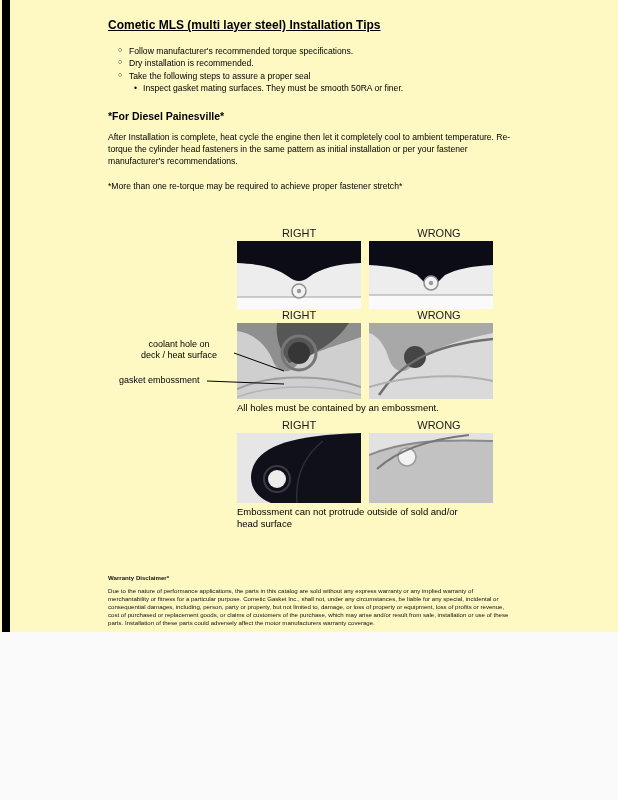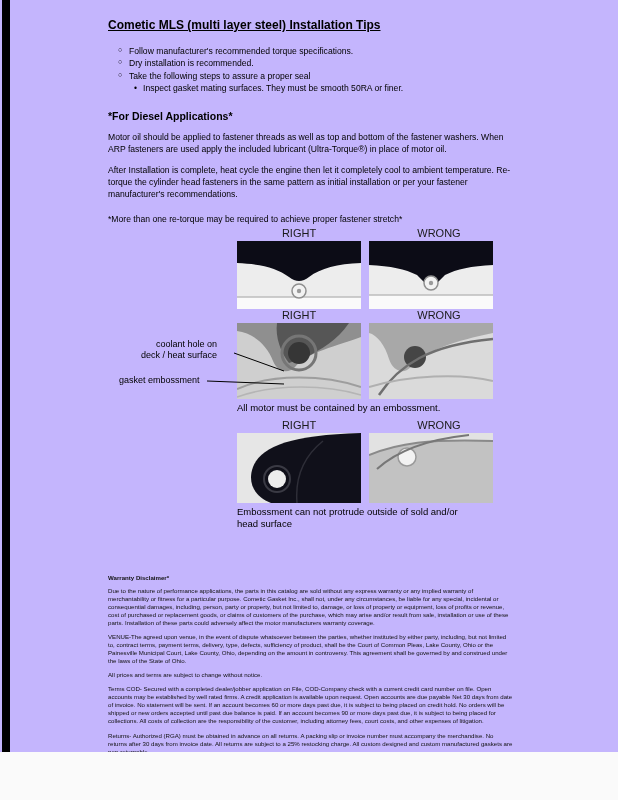--- a/index.html
+++ b/index.html
@@ -1,17 +1,17 @@
 <!DOCTYPE html>
 <html><head>
 <meta charset="utf-8">
 <style>
   html,body{margin:0;padding:0}
   body{width:618px;height:800px;background:#fafafa;font-family:"Liberation Sans",sans-serif;color:#000;-webkit-font-smoothing:antialiased}
-  .page{position:relative;width:618px;height:752px;background:#c4b5fd;overflow:hidden}
+  .page{position:relative;width:618px;height:632px;background:#fef9c3;overflow:hidden}
   .spine{position:absolute;left:2px;top:0;width:8px;height:100%;background:#000}
 
   .content{position:absolute;left:108px;top:18px;width:408px}
   .title{font-size:12px;font-weight:bold;text-decoration:underline;margin:0 0 13px 0}
   .tips{list-style:none;margin:12px;padding:0;font-size:8.6px;line-height:1.45}
   .tips li{position:relative;padding-left:9px}
   li.b-circle::before{content:"○";position:absolute;left:-2px;top:0;font-size:7px}
   li.b-dot{margin-left:14px}
   li.b-dot::before{content:"•";position:absolute;left:0}
   .diesel-heading{font-size:10.5px;font-weight:bold;margin:15px 0 0}
@@ -19,21 +19,21 @@
   .note{font-size:8.6px;margin:14px 0 0}
 
   .diagrams{position:absolute;left:237px;top:227px;width:256px}
   .dg-labels{display:grid;grid-template-columns:124px 124px;column-gap:16px;height:14px}
   .dg-label{text-align:center;font-size:11px;color:#1a1a1a}
   .dg-imgs{display:grid;grid-template-columns:124px 124px;column-gap:8px}
   .dg-imgs svg{display:block}
   .dg-caption{font-size:9.5px;margin:3px 0 5px;line-height:1.25}
   .cap3{width:238px}
 
-  .callout{position:absolute;font-size:9px;line-height:1.18;text-align:right;color:#000}
+  .callout{position:absolute;font-size:9px;line-height:1.18;text-align:center;color:#000}
   #callout-coolant{left:141px;top:339px}
   #callout-emboss{left:119px;top:375px}
   .leader-svg{position:absolute;left:204px;top:350px;width:92px;height:38px}
 
   .warranty{position:absolute;left:108px;top:574px;width:405px;font-size:6.1px;line-height:1.32;color:#111}
   .warranty h3{font-size:6.1px;margin:0 0 5px;font-weight:bold}
   .warranty p{margin:0 0 6px}
 
   .footer-code{position:absolute;left:388px;top:757px;font-size:10.5px;letter-spacing:.3px}
 </style>
@@ -46,22 +46,21 @@
   <div class="content">
     <h1 class="title">Cometic MLS (multi layer steel) Installation Tips</h1>
 
     <ul class="tips">
       <li class="b-circle">Follow manufacturer's recommended torque specifications.</li>
       <li class="b-circle">Dry installation is recommended.</li>
       <li class="b-circle">Take the following steps to assure a proper seal</li>
       <li class="b-dot">Inspect gasket mating surfaces.  They must be smooth 50RA or finer.</li>
     </ul>
 
-    <h2 class="diesel-heading">*For Diesel Applications*</h2>
-    <p class="para">Motor oil should be applied to fastener threads as well as top and bottom of the fastener washers. When ARP fasteners are used apply the included lubricant (Ultra-Torque®) in place of motor oil.</p>
+    <h2 class="diesel-heading">*For Diesel Painesville*</h2>
     <p class="para">After Installation is complete, heat cycle the engine then let it completely cool to ambient temperature. Re-torque the cylinder head fasteners in the same pattern as initial installation or per your fastener manufacturer's recommendations.</p>
     <p class="note">*More than one re-torque may be required to achieve proper fastener stretch*</p>
   </div>
 
   <div class="diagrams">
 
     <div class="dg-labels">
       <div class="dg-label">RIGHT</div>
       <div class="dg-label">WRONG</div>
     </div>
@@ -99,21 +98,21 @@
         <path d="M0,74 C40,60 90,62 124,72" fill="none" stroke="#b5b5b5" stroke-width="1.5"></path>
       </svg>
       <svg width="124" height="76" viewBox="0 0 124 76">
         <rect width="124" height="76" fill="#dadada"></rect>
         <path d="M0,0 H124 V10 C86,18 60,26 42,44 C34,52 24,48 20,36 C16,22 8,12 0,10 Z" fill="#a8a8a8"></path>
         <circle cx="46" cy="34" r="11" fill="#454545"></circle>
         <path d="M10,72 C30,42 60,22 124,16" fill="none" stroke="#6f6f6f" stroke-width="2.5"></path>
         <path d="M0,64 C40,52 92,50 124,58" fill="none" stroke="#b0b0b0" stroke-width="2"></path>
       </svg>
     </div>
-    <div class="dg-caption">All motor must be contained by an embossment.</div>
+    <div class="dg-caption">All holes must be contained by an embossment.</div>
 
     <div class="dg-labels">
       <div class="dg-label">RIGHT</div>
       <div class="dg-label">WRONG</div>
     </div>
     <div class="dg-imgs">
       <svg width="124" height="70" viewBox="0 0 124 70">
         <rect width="124" height="70" fill="#e6e6e6"></rect>
         <path d="M124,0 V70 H34 C18,64 10,50 16,34 C24,14 52,2 124,0 Z" fill="#10101a"></path>
         <circle cx="40" cy="46" r="9" fill="#ededed"></circle>

